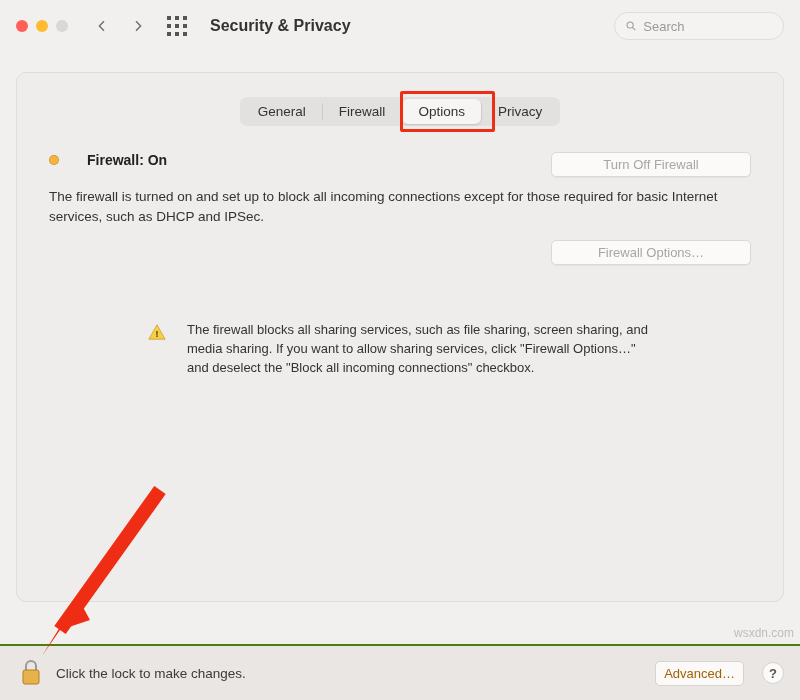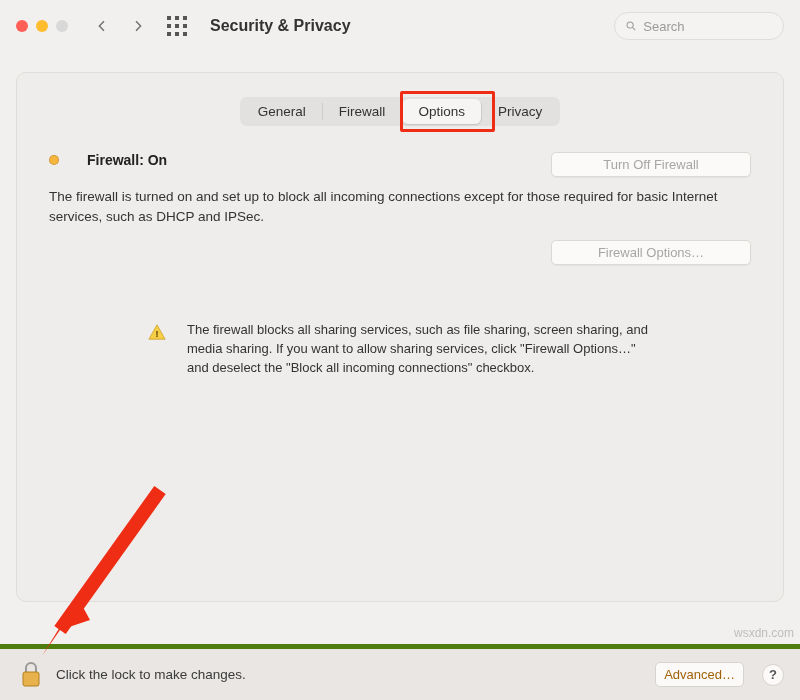--- a/index.html
+++ b/index.html
@@ -100,21 +100,21 @@
     display:flex; gap:12px; margin: 56px auto 0 auto;
     max-width:520px; padding:0 8px;
   }
   .warn-icon { flex:0 0 auto; width:18px; height:18px; margin-top:2px; }
   .warn-icon svg polygon { fill:#f8ce46; stroke:#c49a1e; stroke-width:0.8; }
   .warn-icon svg text { font-size:10px; fill:#4a3a00; font-weight:bold; }
   .info-text { font-size:13px; color:#333; line-height:1.45;margin-left:9px; }
 
   .footer {
     position:absolute; left:0; right:0; bottom:0;
-    height:56px; background:#e9e6e3; border-top:5px solid #4d7c0f;
+    height:56px; background:#e9e6e3; border-top:2px solid #4d7c0f;
     display:flex; align-items:center; padding:0 16px; gap:10px;
   }
   .lock-btn {
     width:30px; height:30px; border-radius:5px;
     display:flex; align-items:center; justify-content:center;
     cursor:pointer;
   }
   .lock-btn svg .body { fill:#e7b24b; stroke:#b4801f; }
   .lock-btn svg .shackle { fill:none; stroke:#9a9a9a; stroke-width:2; }
   .lock-text { font-size:13.5px; color:#3b3b3b; }

